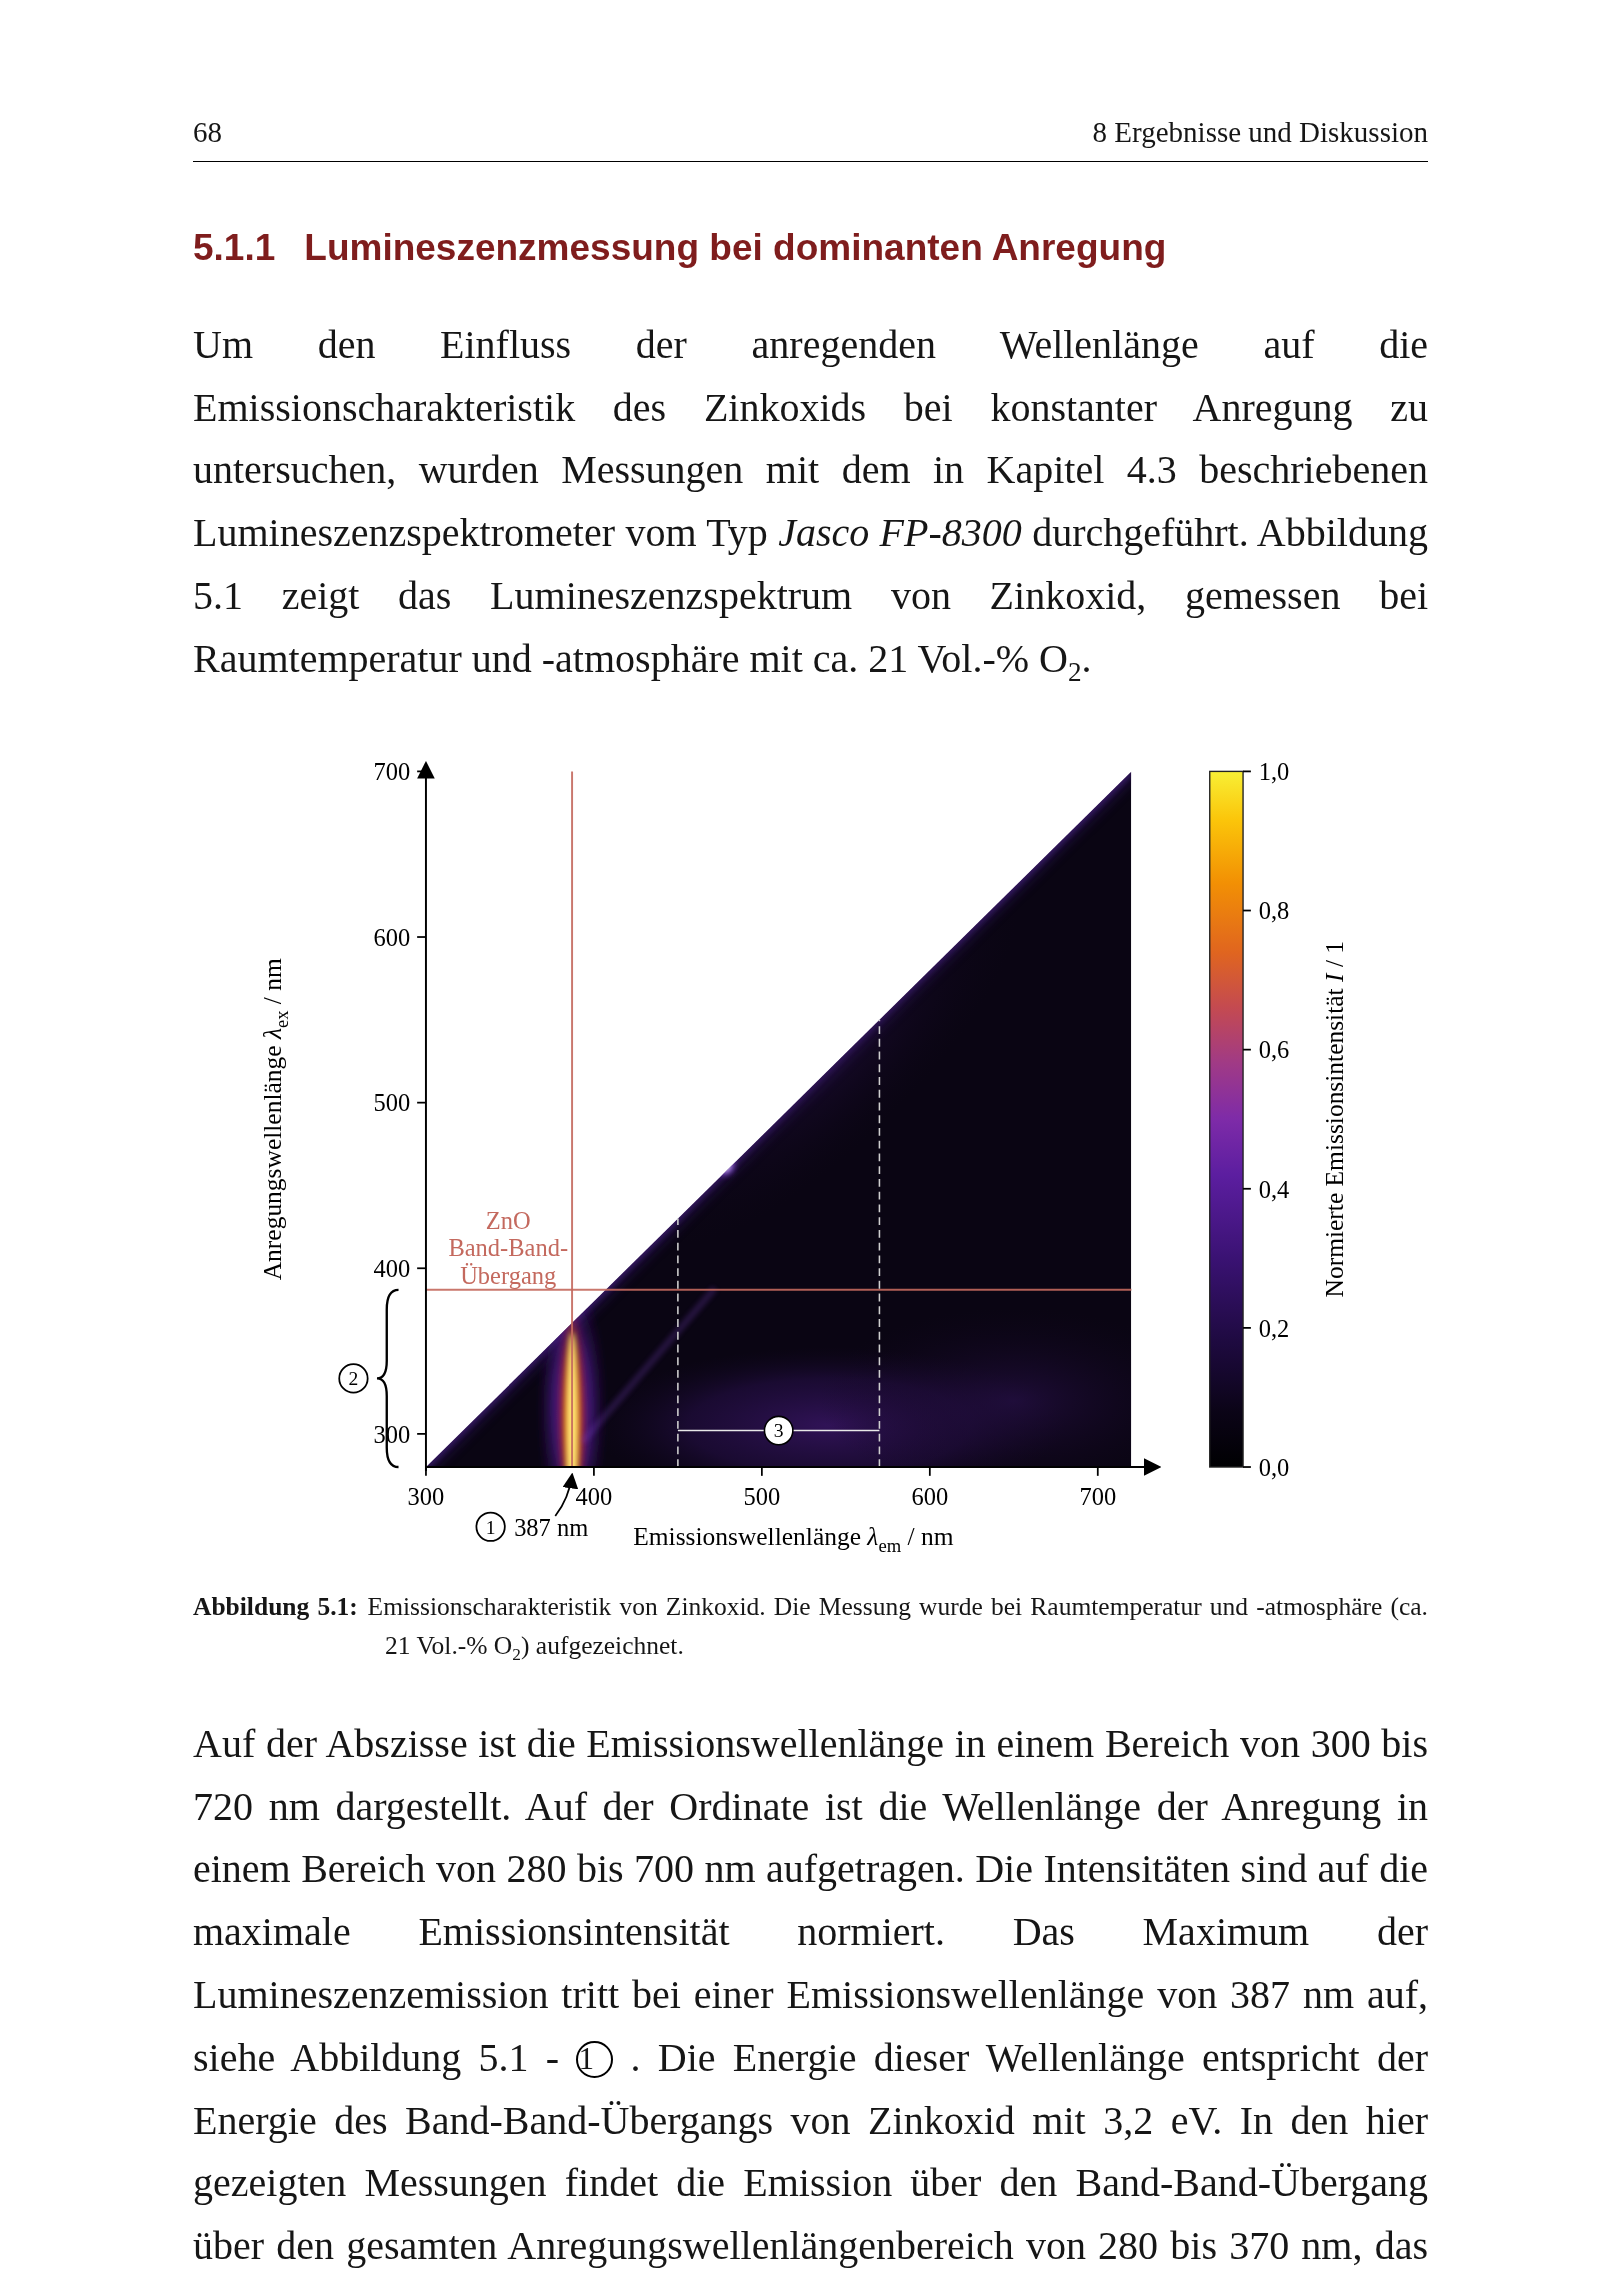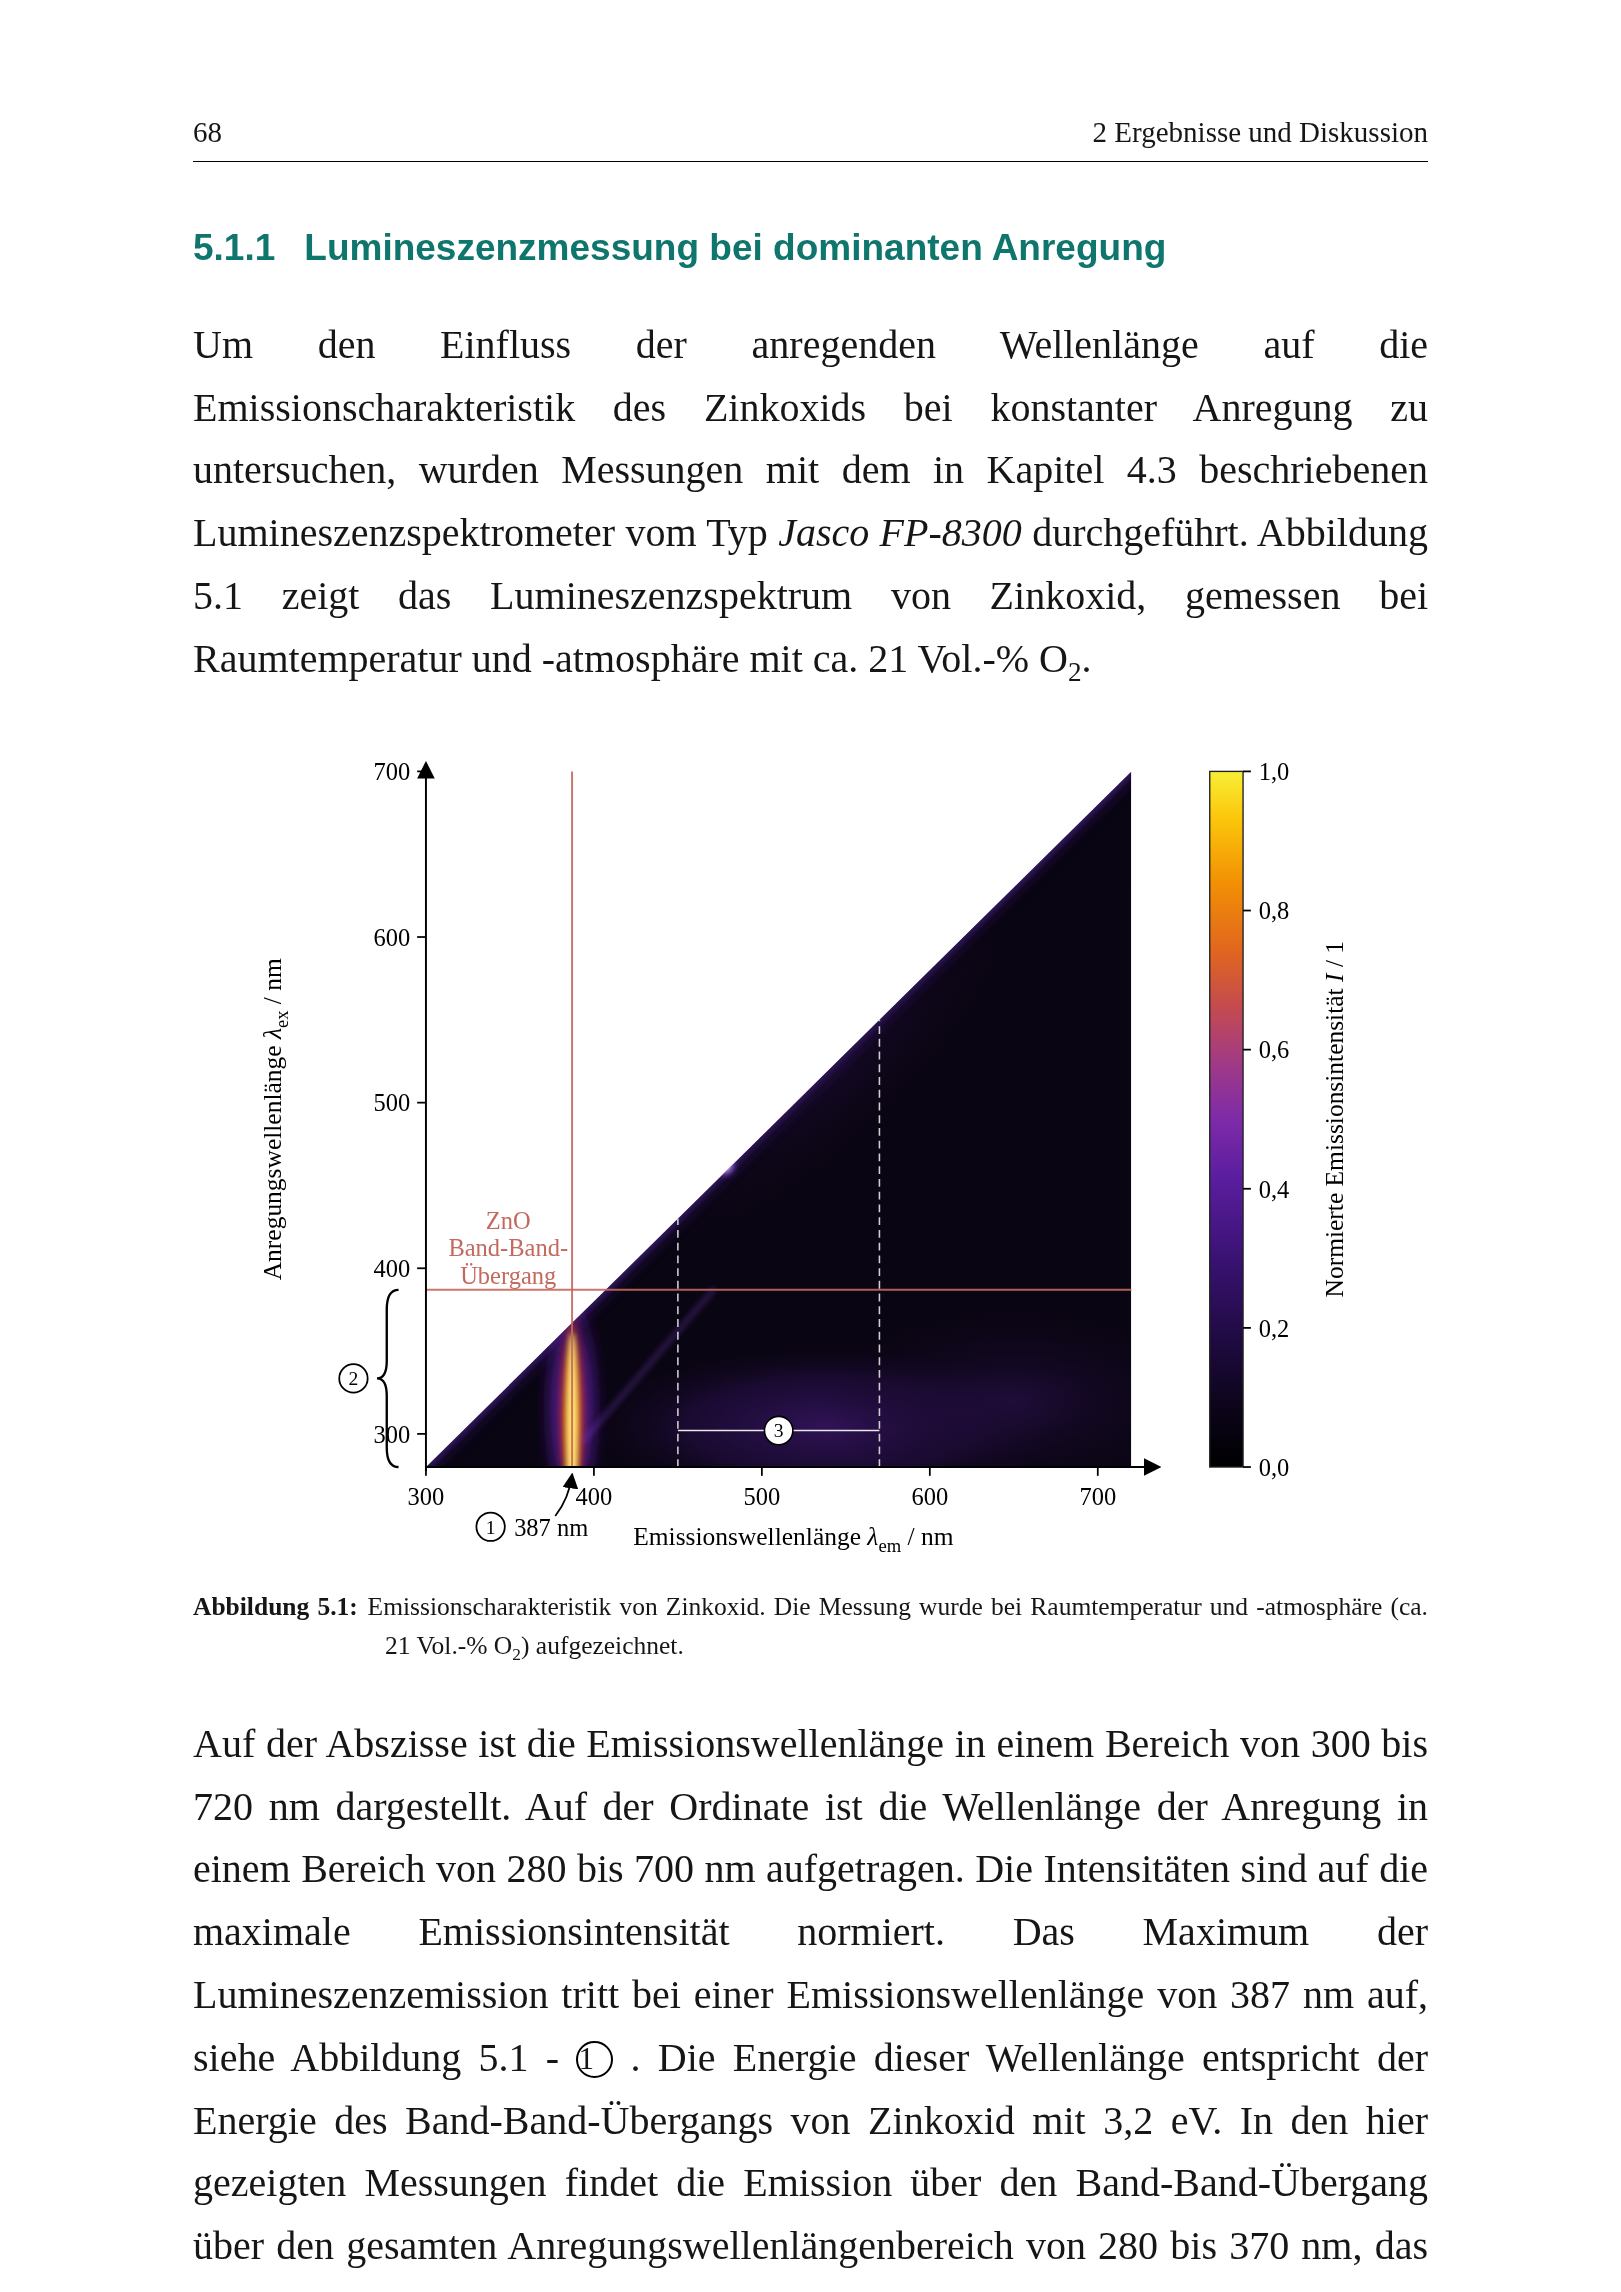--- a/index.html
+++ b/index.html
@@ -8,21 +8,21 @@
     font-family:"Liberation Serif","DejaVu Serif",serif;
     overflow:hidden;position:relative;
   }
   .page{padding:116px 193px 0 193px;}
   .pagehead{
     display:flex;justify-content:space-between;align-items:baseline;
     font-size:29px;padding-bottom:11.8px;border-bottom:1.7px solid #000;
   }
   .sec{
     font-family:"Liberation Sans","DejaVu Sans",sans-serif;
-    font-size:37px;font-weight:bold;color:#0f766e;
+    font-size:37px;font-weight:bold;color:#7f1d1d;
     margin:65px 0 0 0;display:flex;gap:29px;
   }
   .body-par{
     font-size:40px;line-height:1.57;text-align:justify;
     margin:45px 0 0 0;
   }
   .body-par.cut{text-align-last:justify;}
   sub{font-size:0.68em;}
   em{font-style:italic;}
   figure{margin:49px 0 0 0;padding:0;}
@@ -39,21 +39,21 @@
     font-size:0.78em;text-indent:0;vertical-align:0.06em;
   }
 </style>
 </head>
 <body>
 
 <div class="page">
 
   <header class="pagehead">
     <span>68</span>
-    <span>2  Ergebnisse und Diskussion</span>
+    <span>8  Ergebnisse und Diskussion</span>
   </header>
 
   <h2 class="sec">
     <span>5.1.1</span>
     <span>Lumineszenzmessung bei dominanten Anregung</span>
   </h2>
 
   <p class="body-par">Um den Einfluss der anregenden Wellenlänge auf die Emissionscharakteristik des Zinkoxids bei konstanter Anregung zu untersuchen, wurden Messungen mit dem in Kapitel 4.3 beschriebenen Lumineszenzspektrometer vom Typ <em>Jasco FP-8300</em> durchgeführt. Abbildung 5.1 zeigt das Lumineszenzspektrum von Zinkoxid, gemessen bei Raumtemperatur und -atmosphäre mit ca. 21 Vol.-% O<sub>2</sub>.</p>
 
   <figure>

